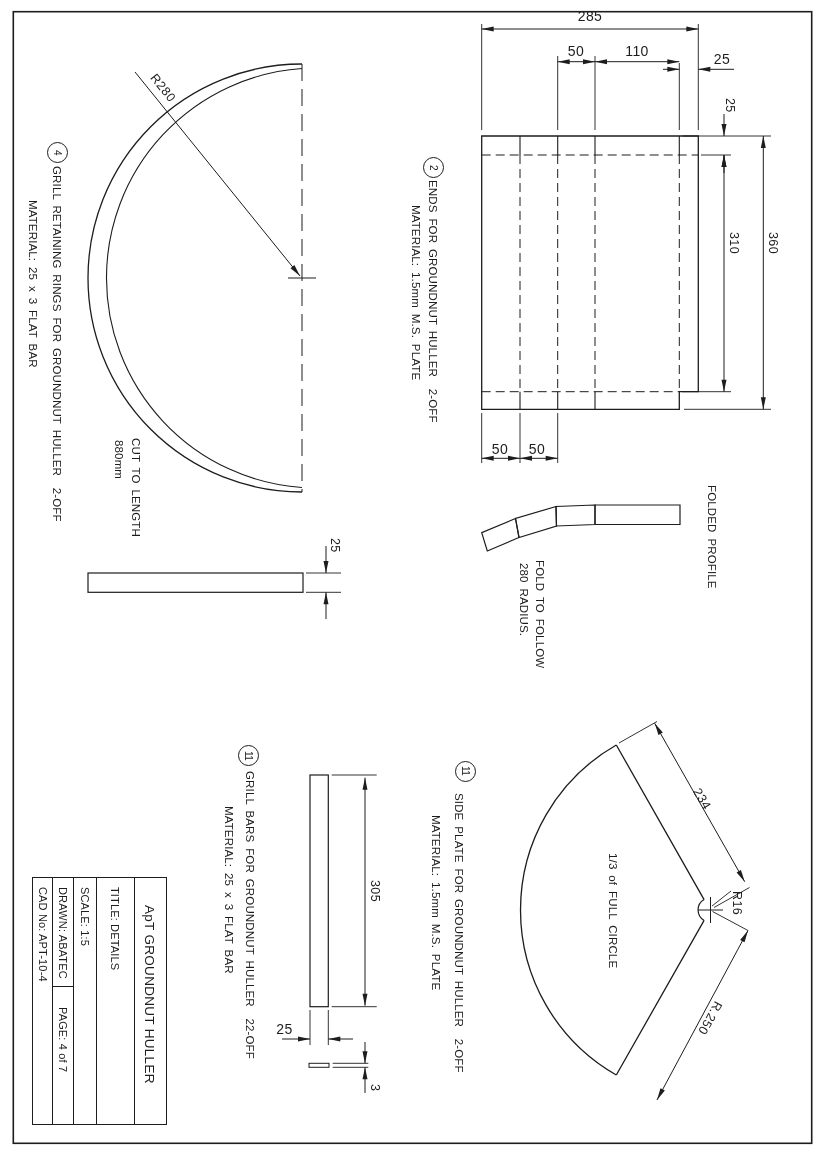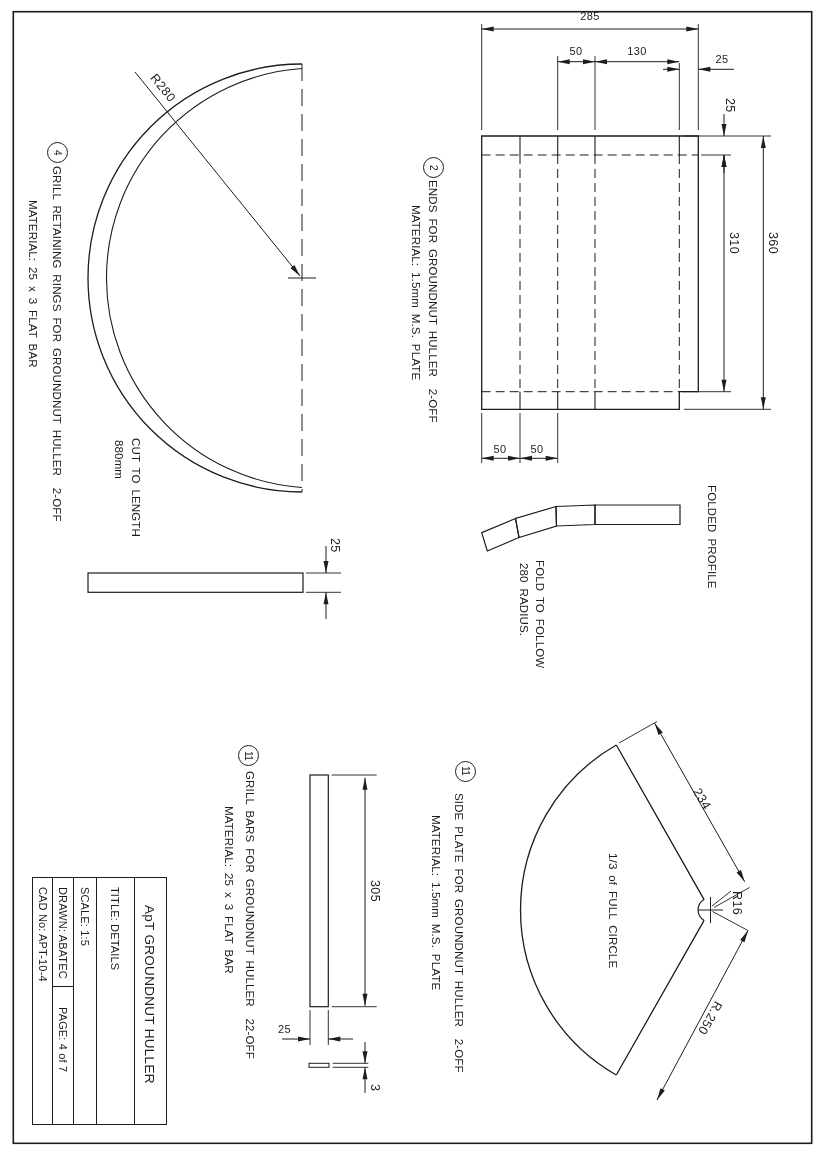--- a/index.html
+++ b/index.html
@@ -2,21 +2,21 @@
 <html><head>
 <meta charset="utf-8">
 <style>
   html,body{margin:0;padding:0;background:#e8e8e8;}
   .sheet{
     position:relative;width:826px;height:1169px;background:#ffffff;
     font-family:"Liberation Sans", sans-serif;color:#1d1d1d;overflow:hidden;
   }
   svg.linework{position:absolute;left:0;top:0;}
   .txt{position:absolute;white-space:pre;color:#1d1d1d;}
-  .h{transform:translate(-50%,-50%);font-size:11px;letter-spacing:.4px;}
+  .h{transform:translate(-50%,-50%);font-size:14px;letter-spacing:.4px;}
   .v{writing-mode:vertical-rl;text-orientation:mixed;font-size:12.5px;letter-spacing:.4px;line-height:15px;}
   .lbl{font-size:11.5px;letter-spacing:.15px;word-spacing:2.5px;}
   .rot{font-size:12.5px;letter-spacing:.6px;}
   .pnum{
     position:absolute;width:21px;height:21px;border:1.4px solid #1d1d1d;border-radius:50%;
     display:flex;align-items:center;justify-content:center;box-sizing:border-box;
   }
   .pnum span{writing-mode:vertical-rl;text-orientation:mixed;font-size:10px;letter-spacing:-0.5px;line-height:10px;}
   .tblock{position:absolute;left:32px;top:877px;width:134.7px;height:248px;border:1.4px solid #1d1d1d;box-sizing:border-box;}
   .tb-vline{position:absolute;top:0;width:1.2px;height:100%;background:#1d1d1d;}
@@ -124,21 +124,21 @@
   <div class="txt rot" style="left:163px;top:88px;transform:translate(-50%,-50%) rotate(51deg);">R280</div>
   <div class="txt v" style="left:327px;top:538px;">25</div>
 
   <div class="pnum" style="left:422.5px;top:157px;">
     <span>2</span>
   </div>
   <div class="txt v lbl" style="left:424.5px;top:180px;">ENDS FOR GROUNDNUT HULLER  2-OFF</div>
   <div class="txt v lbl" style="left:408px;top:205px;">MATERIAL: 1.5mm M.S. PLATE</div>
   <div class="txt h" style="left:590px;top:16px;">285</div>
   <div class="txt h" style="left:576px;top:51px;">50</div>
-  <div class="txt h" style="left:637px;top:51px;">130</div>
+  <div class="txt h" style="left:637px;top:51px;">110</div>
   <div class="txt h" style="left:722px;top:59px;">25</div>
   <div class="txt v" style="left:722px;top:98px;">25</div>
   <div class="txt v" style="left:725.5px;top:232px;">310</div>
   <div class="txt v" style="left:765px;top:232px;">360</div>
   <div class="txt h" style="left:500px;top:449px;">50</div>
   <div class="txt h" style="left:537px;top:449px;">50</div>
   <div class="txt v lbl" style="left:704px;top:485px;">FOLDED PROFILE</div>
   <div class="txt v lbl" style="left:531.5px;top:560px;">FOLD TO FOLLOW</div>
   <div class="txt v lbl" style="left:515.5px;top:563px;">280 RADIUS.</div>
 

